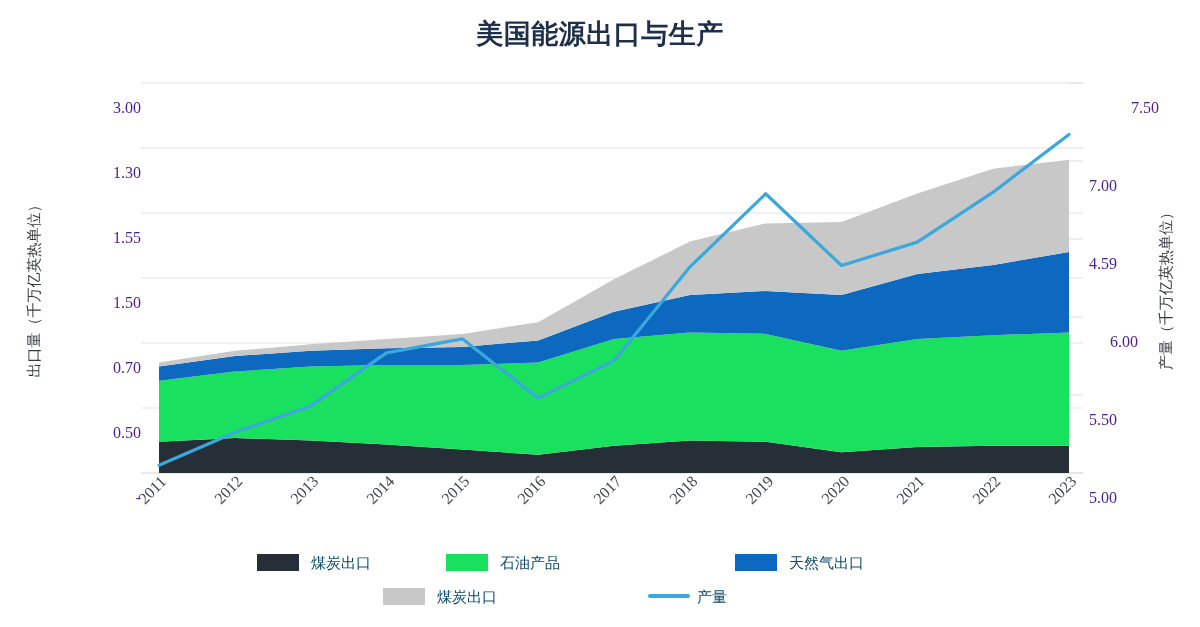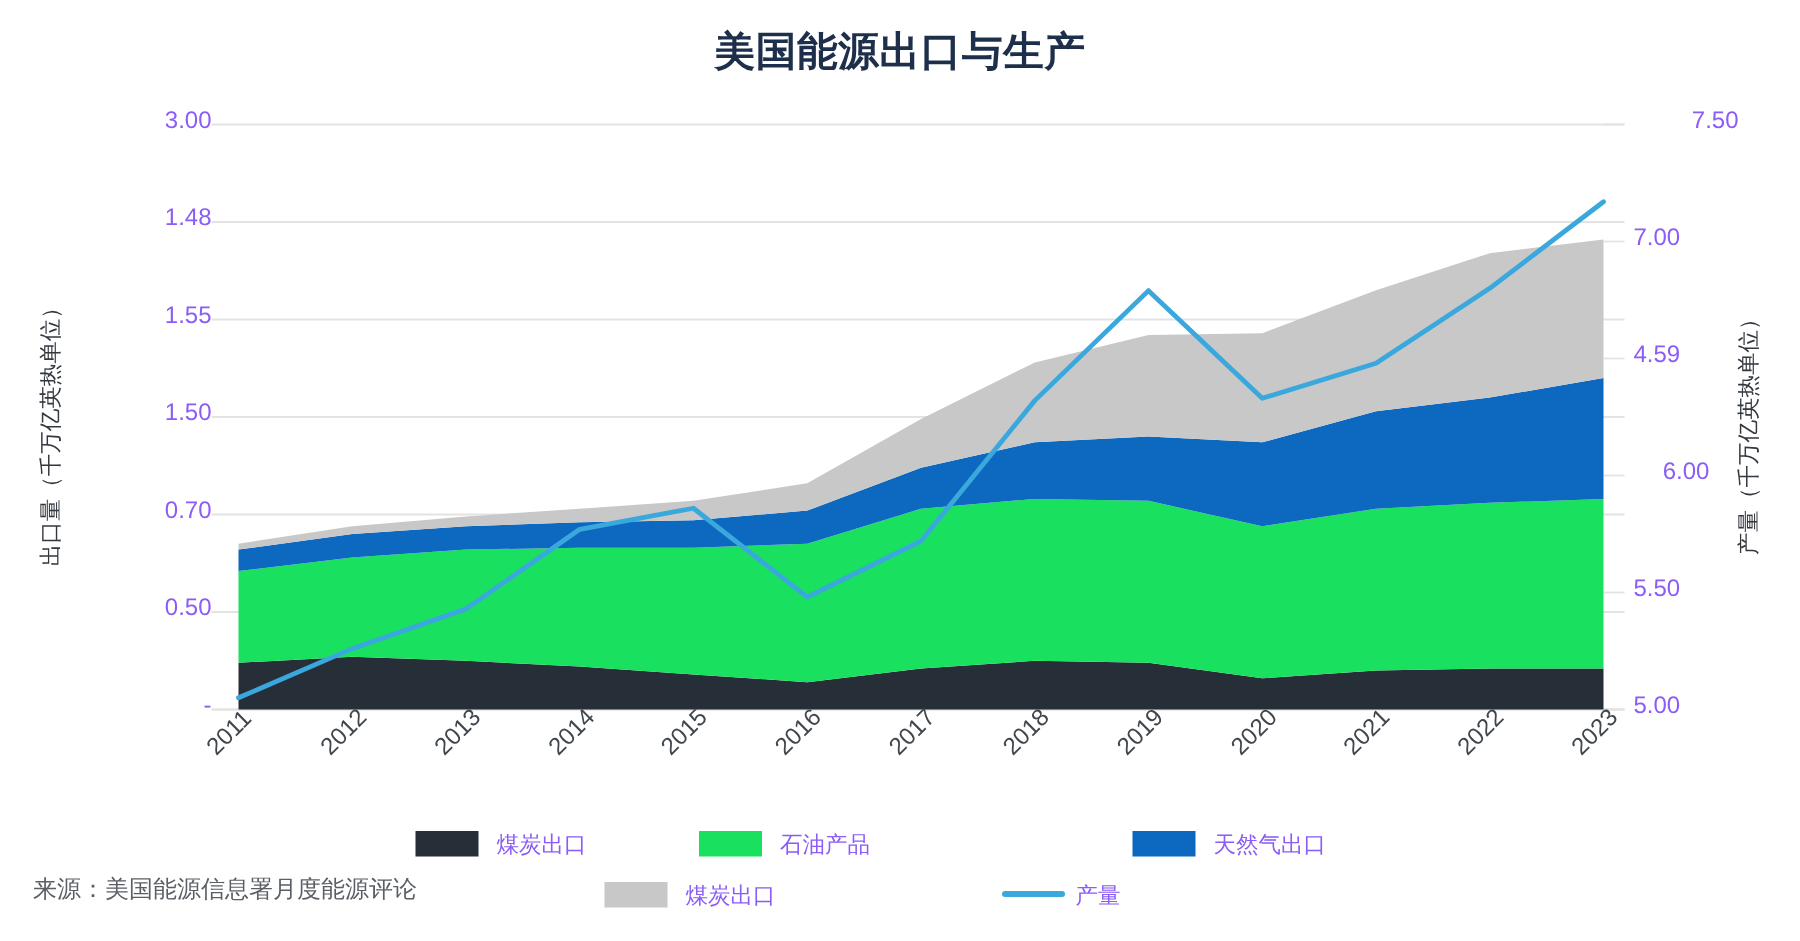--- a/index.html
+++ b/index.html
@@ -8,21 +8,21 @@
   }
   body {
     width: 1200px; height: 627px;
     font-family: "Liberation Sans", "DejaVu Sans", sans-serif;
     color: #2b2f38;
     overflow: hidden;
     position: relative;
   }
   #chart-root {
     position: absolute; inset: 0;
-    width: 1200px; height: 542px;
+    width: 1200px; height: 542px; font-family: Liberation Serif, serif;
   }
   .chart-title {
     position: absolute;
     left: 0; right: 0; top: 16px;
     text-align: center;
     font-size: 27px;
     font-weight: 700;
     color: #1d2f4a;
     letter-spacing: 0.5px;
   }
@@ -42,39 +42,39 @@
   .axis-title.right {
     left: 1001px;
     top: 278px;
     width: 330px;
     text-align: center;
     transform: rotate(-90deg);
   }
   .tick-label {
     position: absolute;
     font-size: 16px;
-    color: #8b5cf6;
+    color: #4c1d95;
     white-space: nowrap;
+    margin-top: 27px;
   }
   .tick-label.ly { text-align: right; width: 70px; }
   .tick-label.ry { text-align: left; width: 70px; }
   .xtick {
     position: absolute;
     font-size: 16px;
     color: #41464d;
     transform-origin: left top;
     transform: rotate(-45deg);
     white-space: nowrap;
   }
   .legend {
     position: absolute;
     font-size: 15px;
-    color: #8b5cf6;
+    color: #0c4a6e;
     white-space: nowrap;
-    margin-left: 20px;
   }
   .legend .swatch {
     display: inline-block;
     width: 42px; height: 17px;
     vertical-align: -3px;
     margin-right: 12px;
   }
   .legend .linemark {
     display: inline-block;
     width: 42px; height: 4px;
@@ -97,21 +97,21 @@
 
 <div id="chart-root">
 
   <div class="chart-title">美国能源出口与生产</div>
 
   <div class="axis-title left">出口量（千万亿英热单位）</div>
   <div class="axis-title right">产量（千万亿英热单位）</div>
 
   <div id="left-ticks">
       <div class="tick-label ly" style="left: 71px; top: 72px;">3.00</div>
-      <div class="tick-label ly" style="left: 71px; top: 137px;">1.48</div>
+      <div class="tick-label ly" style="left: 71px; top: 137px;">1.30</div>
       <div class="tick-label ly" style="left: 71px; top: 202px;">1.55</div>
       <div class="tick-label ly" style="left: 71px; top: 267px;">1.50</div>
       <div class="tick-label ly" style="left: 71px; top: 332px;">0.70</div>
       <div class="tick-label ly" style="left: 71px; top: 397px;">0.50</div>
       <div class="tick-label ly" style="left: 71px; top: 462px;">-</div>
     </div>
   <div id="right-ticks">
       <div class="tick-label ry" style="left: 1089px; top: 72px; text-align: right;">7.50</div>
       <div class="tick-label ry" style="left: 1089px; top: 150px;">7.00</div>
       <div class="tick-label ry" style="left: 1089px; top: 228px;">4.59</div>
@@ -157,14 +157,13 @@
     </svg>
 
   <div id="legend-box">
       <div class="legend" style="left: 257px; top: 554px;"><span class="swatch" style="background: rgb(38, 47, 56);"></span><span class="lbl">煤炭出口</span></div>
       <div class="legend" style="left: 446px; top: 554px;"><span class="swatch" style="background: rgb(25, 224, 95);"></span><span class="lbl">石油产品</span></div>
       <div class="legend" style="left: 735px; top: 554px;"><span class="swatch" style="background: rgb(13, 104, 192);"></span><span class="lbl">天然气出口</span></div>
       <div class="legend" style="left: 383px; top: 588px;"><span class="swatch" style="background: rgb(200, 200, 200);"></span><span class="lbl">煤炭出口</span></div>
       <div class="legend" style="left: 648px; top: 588px;"><span class="linemark" style="background: rgb(58, 168, 220);"></span><span class="lbl">产量</span></div>
     </div>
 
-  <div class="source">来源：美国能源信息署月度能源评论</div>
 </div>
 
 </body></html>

